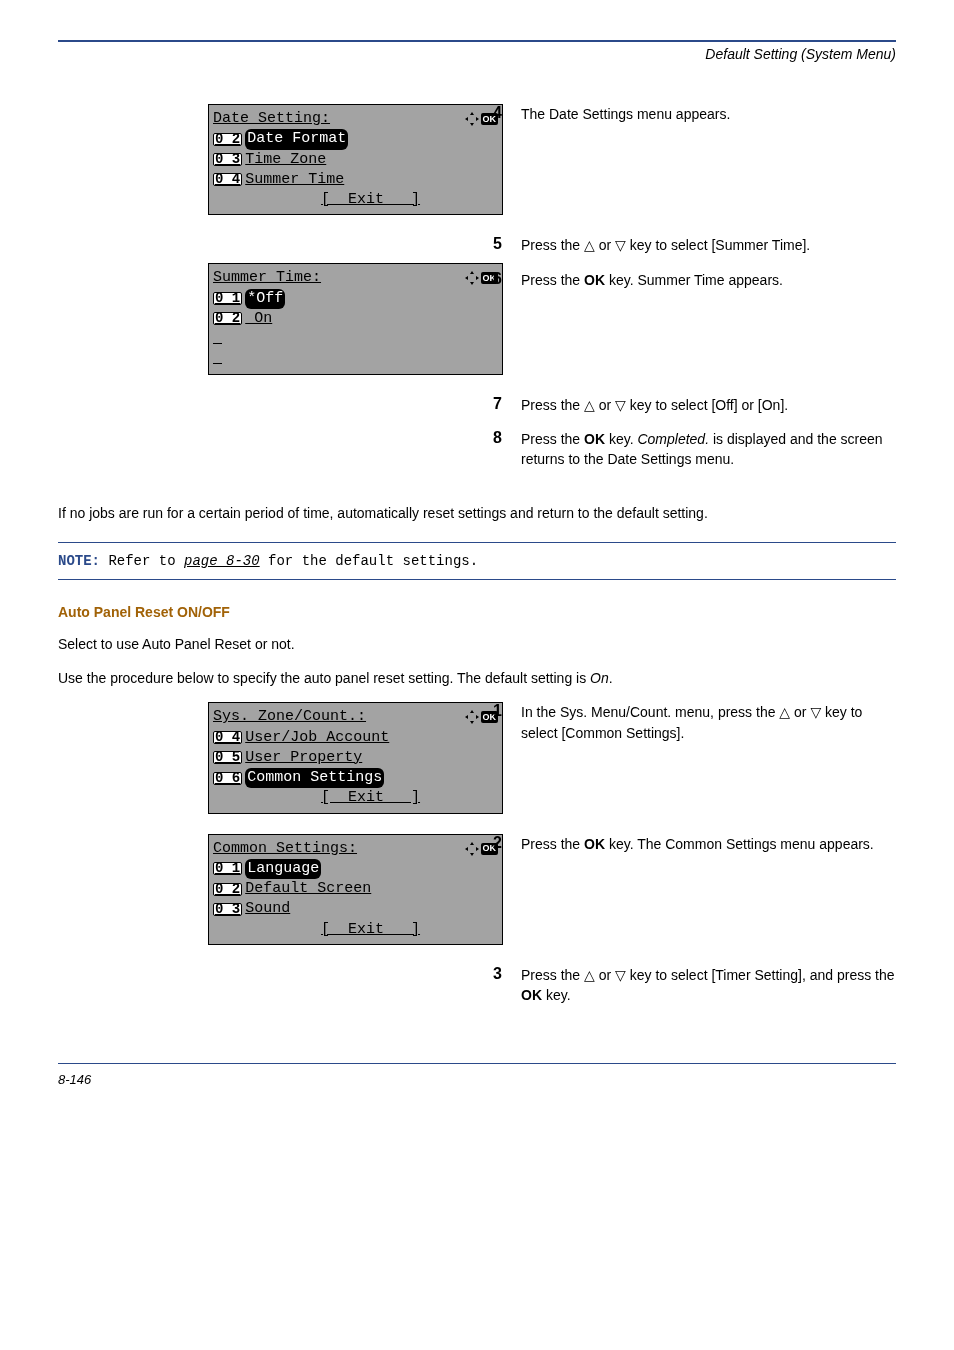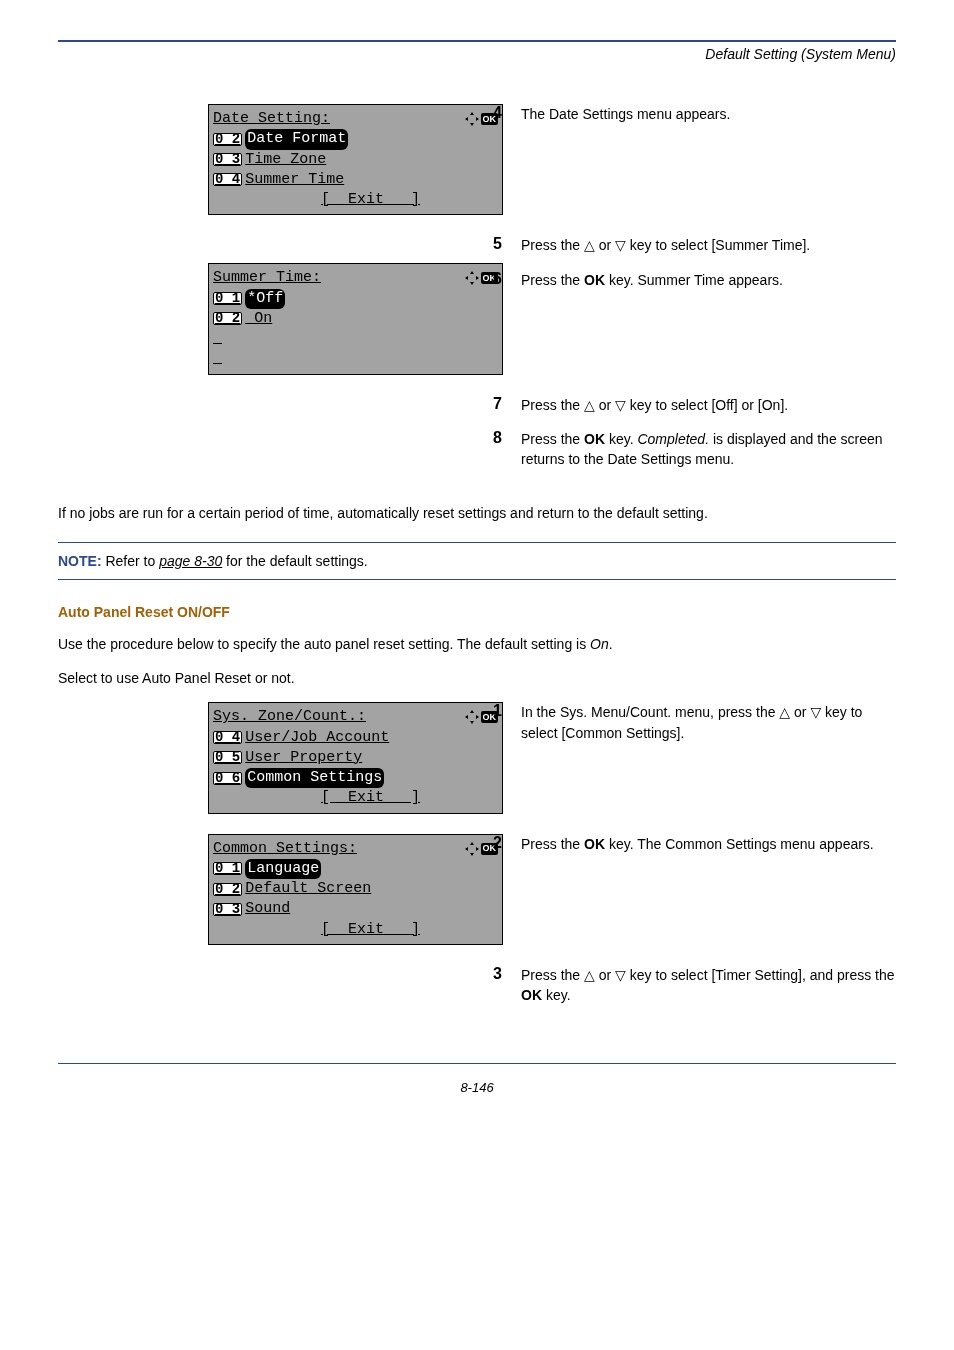--- a/index.html
+++ b/index.html
@@ -115,31 +115,32 @@
   }
   .para {
     margin: 0 0 14px 0;
     line-height: 1.45;
   }
   .note-block {
     border-top: 1.5px solid #2b4a8a;
     border-bottom: 1.5px solid #2b4a8a;
     padding: 10px 0;
     margin: 18px 0 24px 0;
+    font-family: Liberation Mono, monospace;
   }
   .note-label { color: #2b4a8a; font-weight: bold; }
   .link { font-style: italic; text-decoration: underline; }
   .subhead {
     color: #a16207;
     font-weight: bold;
     margin: 12px 0 14px 0;
     font-size: 14px;
   }
   .footer-line { border-top: 1.5px solid #2b4a8a; margin-top: 44px; }
-  .footer-num { text-align: center; font-style: italic; margin-top: 16px; font-size: 13px; }
+  .footer-num { text-align: left; font-style: italic; margin-top: 8px; font-size: 13px; }
   .exit-line { padding-left: 108px; }
   svg.nav-svg { width:14px; height:14px; }
 </style>
 </head>
 <body>
 
 <div class="page">
   <div class="header-line"></div>
   <div class="header-label">Default Setting (System Menu)</div>
 
@@ -228,24 +229,24 @@
     </div>
   </div>
 
   <p class="para">If no jobs are run for a certain period of time, automatically reset settings and return to the default setting.</p>
 
   <div class="note-block">
     <span class="note-label">NOTE:</span><span> Refer to </span><span class="link">page 8-30</span><span> for the default settings.</span>
   </div>
 
   <div class="subhead">Auto Panel Reset ON/OFF</div>
+  <p class="para">Select to use Auto Panel Reset or not.</p>
   <p class="para">
     <span>Use the procedure below to specify the auto panel reset setting. The default setting is </span><i>On</i><span>.</span>
   </p>
-  <p class="para">Select to use Auto Panel Reset or not.</p>
 
   <div class="row">
     <div class="left-col">
       <div class="lcd">
         <div class="title-line">
           <span class="title-text">Sys. Zone/Count.:</span>
           <span class="nav">
             <svg class="nav-svg" viewBox="0 0 14 14">
                 <polygon points="7,0 9,3 5,3" fill="#000"></polygon>
                 <polygon points="7,14 9,11 5,11" fill="#000"></polygon>

